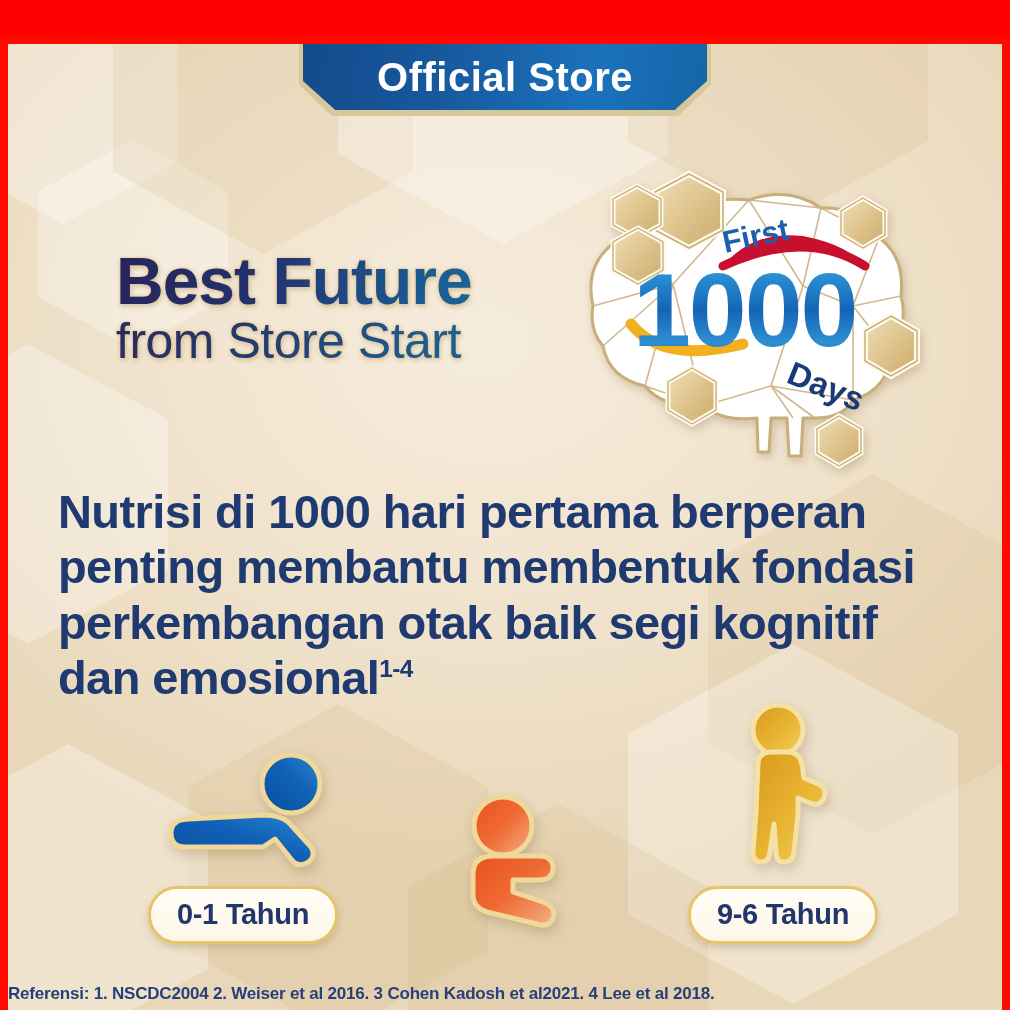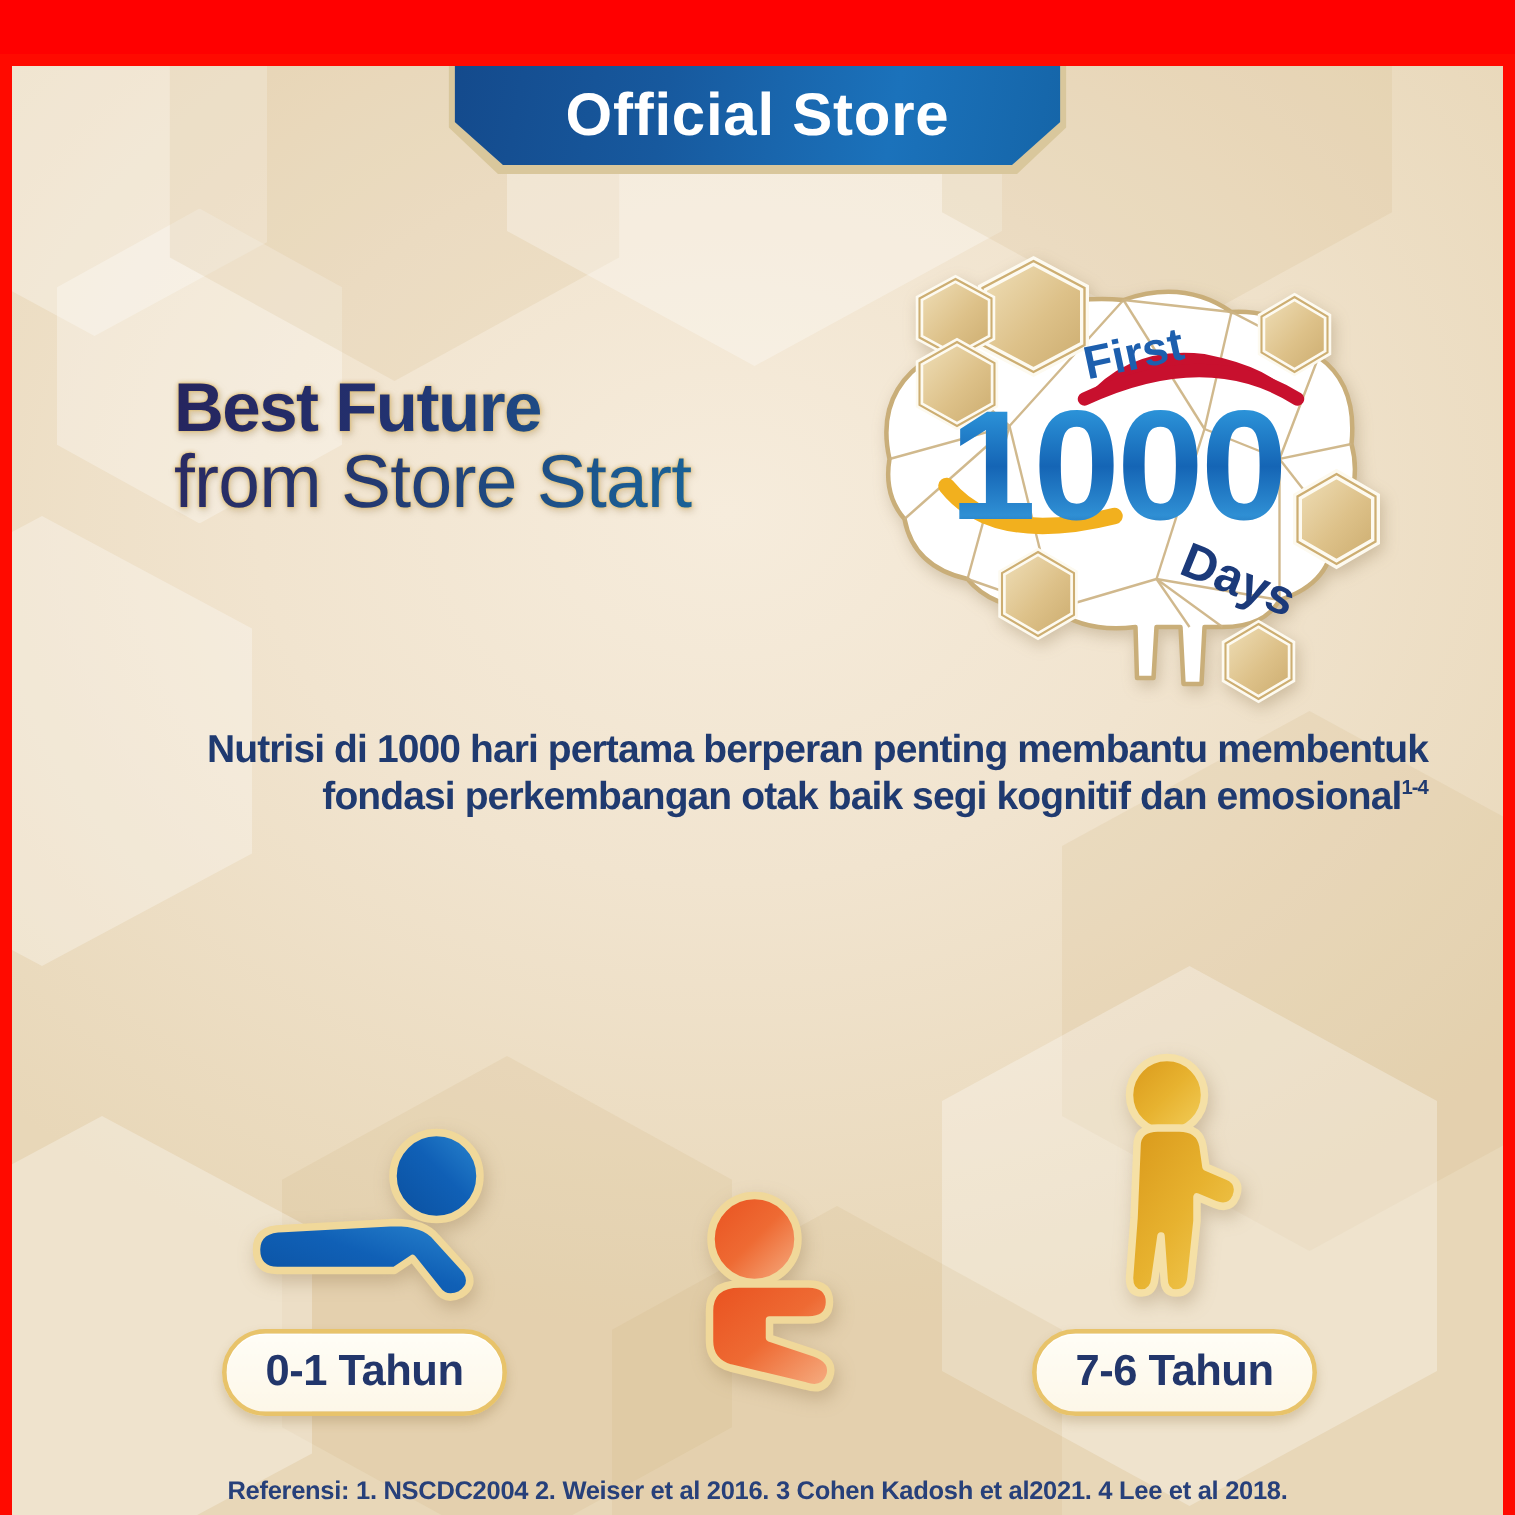--- a/index.html
+++ b/index.html
@@ -64,21 +64,21 @@
   }
 
   
   #headline {
     position:absolute;
     left:108px; top:205px;
     width:450px;
     z-index:4;
   }
   .hl1 {
-    font-size:46px; font-weight:700; line-height:0.98;
+    font-size:66px; font-weight:700; line-height:0.98;
     letter-spacing:-1px;
     background:linear-gradient(100deg,#26255e 0%,#23306e 30%,#1a5a92 68%,#17739f 100%);
     -webkit-background-clip:text; background-clip:text;
     color:transparent;
     -webkit-text-stroke:0px;
     filter:drop-shadow(0 0 0.6px #d9b96a) drop-shadow(0 0 1.4px #e8c98a)
            drop-shadow(1px 2px 2px rgba(120,90,40,0.25));
     white-space:nowrap;
   }
   .hl2 {
@@ -101,23 +101,23 @@
     z-index:5;
   }
   #brainlogo svg { width:100%; height:100%; display:block;
     filter:drop-shadow(2px 4px 5px rgba(120,95,50,0.28)); }
 
   
   #body-copy {
     position:absolute;
     left:50px; top:440px;
     width:894px;
-    text-align:right;
+    text-align:left;
     color:#1f3a70;
-    font-size:26px;
+    font-size:47px;
     font-weight:700;
     line-height:1.18;
     letter-spacing:-0.6px;
     z-index:4;
   }
   #body-copy sup { font-size:0.52em; vertical-align:super; font-weight:700; }
 
   
   #groups {
     position:absolute;
@@ -144,21 +144,21 @@
     white-space:nowrap;
     box-shadow:0 4px 7px rgba(140,110,60,0.28), inset 0 1px 0 #fff;
     line-height:1;
   }
 
   
   #refs {
     position:absolute;
     left:0; top:940px;
     width:994px;
-    text-align:center;
+    text-align:left;
     color:#27407a;
     font-size:17px;
     font-weight:600;
     letter-spacing:-0.2px;
     z-index:4;
   }
 </style>
 </head>
 <body>
 
@@ -333,21 +333,21 @@
             <g stroke="#f5e0a6" stroke-width="5" stroke-linejoin="round" stroke-linecap="round">
               <circle cx="50" cy="28" r="25" fill="url(#kidG)"></circle>
               <path d="M30 62 Q30 50 44 50 L58 50 Q72 50 74 62 L76 76
                        L90 82 Q100 86 96 96 Q92 105 82 101 L70 96
                        L70 112 L66 150 Q65 160 56 160 Q48 160 48 150
                        L46 122 L42 150 Q41 160 33 160 Q25 160 25 150
                        L28 110 Z" fill="url(#kidG)"></path>
             </g>
           </svg>
         </div>
-        <div class="pill">7-6 Tahun</div>
+        <div class="pill">9-6 Tahun</div>
       </div>
 
     </div>
 
     <div id="refs">Referensi: 1. NSCDC2004 2. Weiser et al 2016. 3 Cohen Kadosh et al2021. 4 Lee et al 2018.</div>
 
   </div>
 </div>
 
 </body></html>

